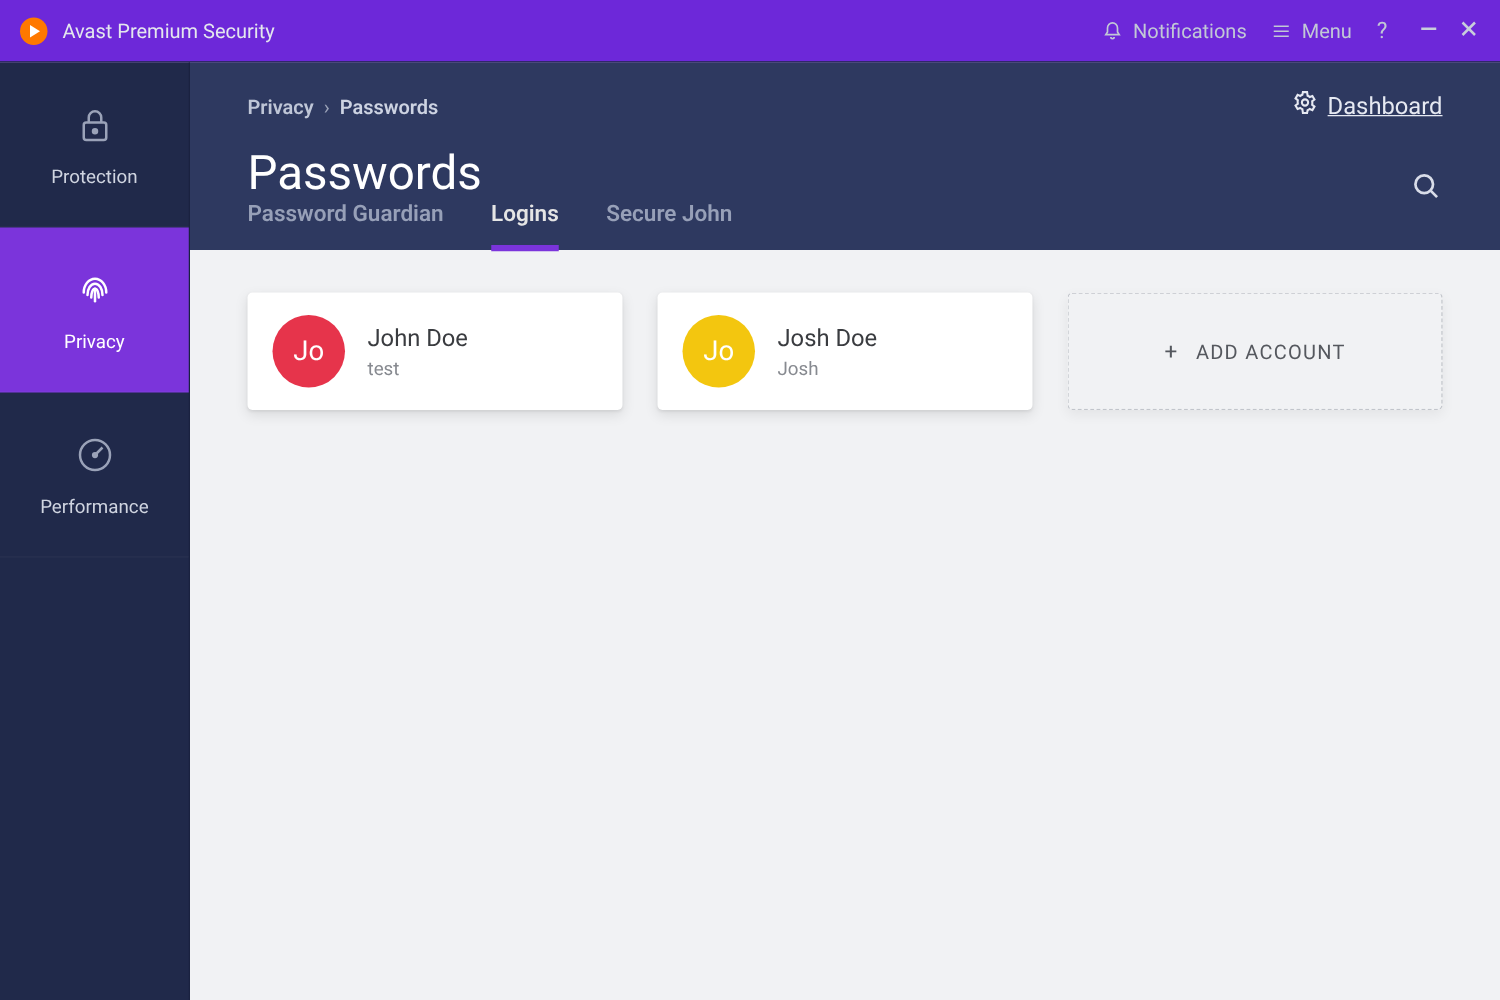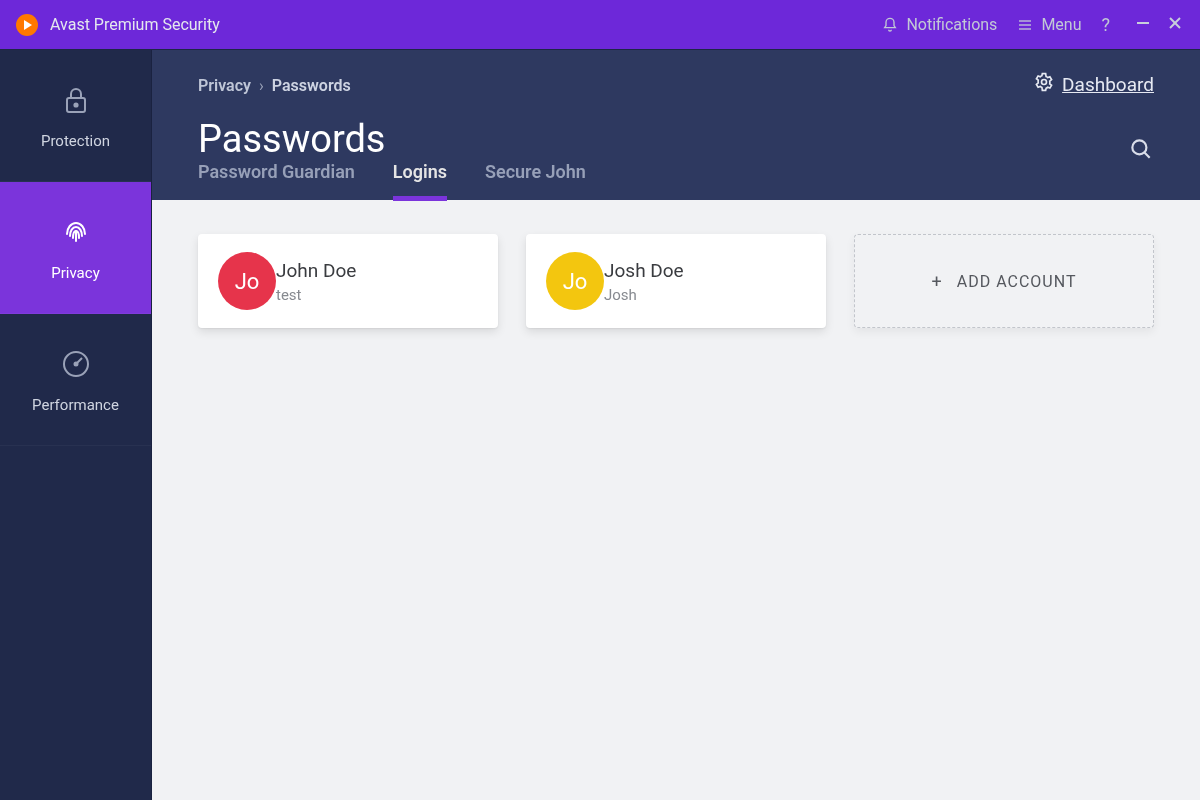--- a/index.html
+++ b/index.html
@@ -105,20 +105,21 @@
     gap:28px;
     align-items:flex-start;
   }
   .card {
     width:300px; height:94px;
     background:#ffffff;
     border-radius:4px;
     box-shadow: 0 4px 10px rgba(0,0,0,0.10), 0 1px 2px rgba(0,0,0,0.06);
     display:flex; align-items:center;
     padding:0 20px;
+    gap:18px;
     cursor:pointer;
   }
   .avatar {
     width:58px;height:58px;border-radius:50%;
     display:flex;align-items:center;justify-content:center;
     color:#fff; font-size:22px; font-weight:400;
   }
   .card .texts { display:flex; flex-direction:column; gap:4px; }
   .card .name { font-size:19px; color:#3a3c40; }
   .card .sub { font-size:15px; color:#878a90; }

